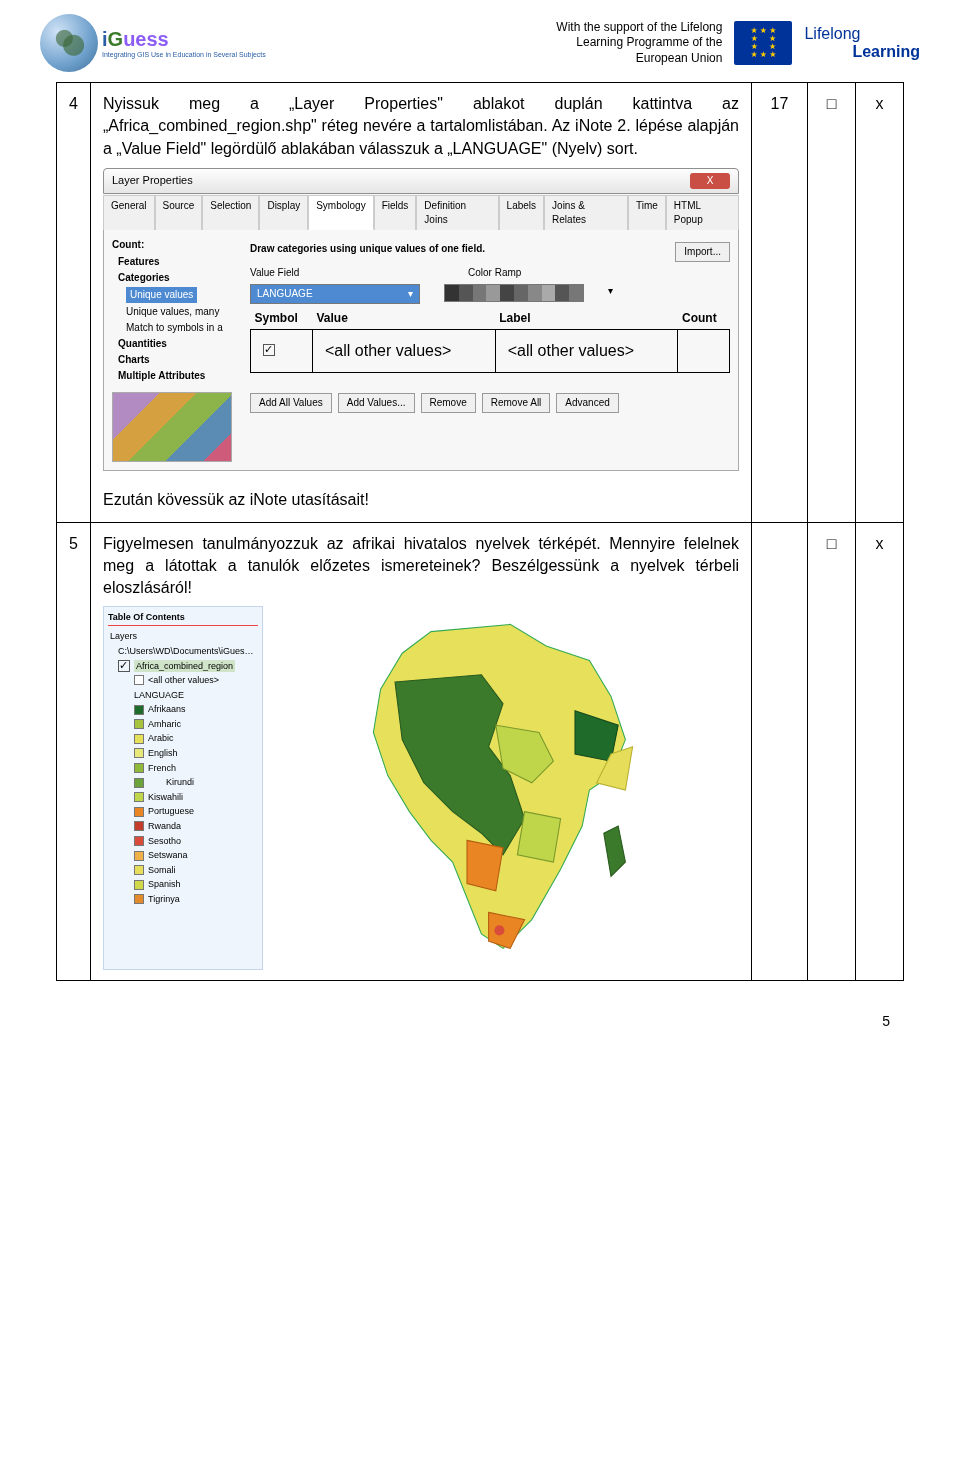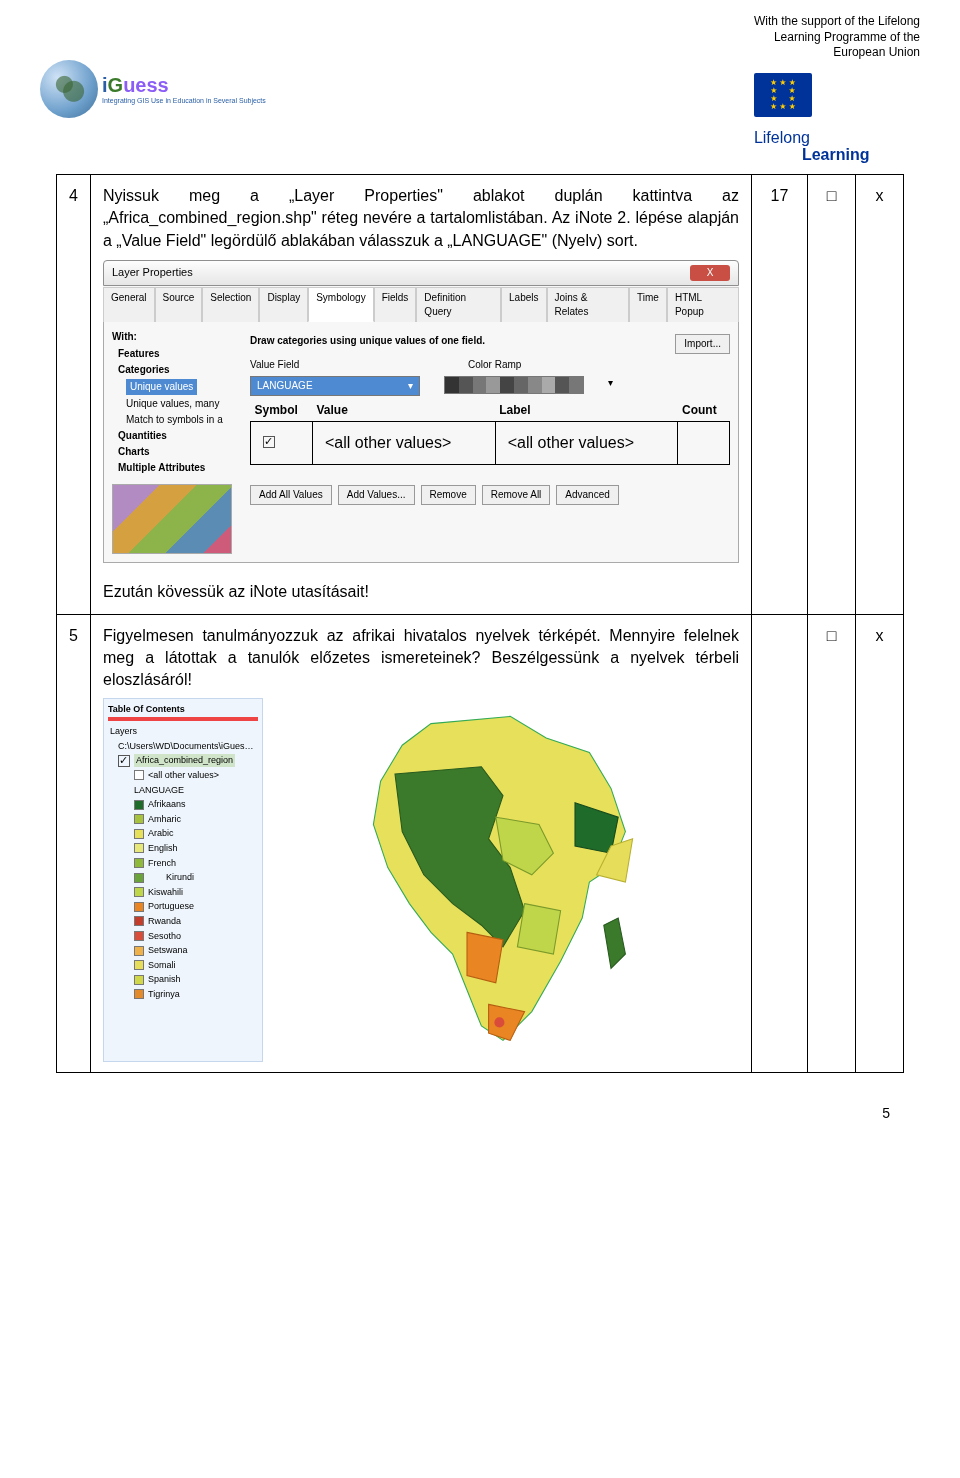--- a/index.html
+++ b/index.html
@@ -8,21 +8,21 @@
   
   .header { display: flex; justify-content: space-between; align-items: center; padding: 14px 40px 10px 40px; }
   .header-left { display: flex; align-items: center; gap: 4px; }
   .globe { width: 58px; height: 58px; border-radius: 50%; background: radial-gradient(circle at 30% 30%, #cfe2f6, #6ea0cc 60%, #3d6e99); position: relative; }
   .globe::after { content:""; position:absolute; inset:6px; border-radius:50%; background: radial-gradient(circle at 40% 40%, rgba(56,100,50,.6) 0 8px, transparent 9px), radial-gradient(circle at 60% 55%, rgba(56,100,50,.6) 0 10px, transparent 11px);}
   .iguess-text { font-size: 20px; }
   .iguess-text .i { color:#2a5fa6; font-weight:bold; }
   .iguess-text .g { color:#3a7a2a; font-weight:bold; }
   .iguess-text .rest { color:#8b5cf6; font-weight:bold; }
   .iguess-sub { font-size:7px; color:#2a5fa6; }
-  .header-right { display:flex; gap:12px;flex-direction:column; }
+  .header-right { display:flex; align-items:center; gap:12px; }
   .support-text { font-size:12px; text-align:right; line-height:1.3; }
   .eu-flag { width:58px; height:44px; background:#003399; position:relative; border-radius:2px; }
   .eu-flag::after { content:"★ ★ ★\A★     ★\A★     ★\A★ ★ ★"; white-space:pre; color:#ffcc00; font-size:8px; position:absolute; inset:0; display:flex; align-items:center; justify-content:center; text-align:center; line-height:1;}
   .lifelong { color:#003399; font-size:16px; line-height:1.1; }
   .lifelong .top{ font-weight:normal;} .lifelong .bot{ font-weight:bold;margin-left:48px;}
 
   
   .page { padding: 0 56px 20px 56px; }
   table.grid { border-collapse: collapse; width: 100%; }
   table.grid td { border: 1px solid #000; vertical-align: top; padding: 10px 12px; font-size: 16px; line-height:1.4; }
@@ -54,21 +54,21 @@
   .symtab { width:100%; border-collapse:collapse; margin-top:4px;}
   .symtab th, .symtab td { text-align:left; padding:2px 4px; font-size:12px;}
   .chk { width:12px; height:12px; border:1px solid #555; display:inline-block; position:relative;}
   .chk.on::after{content:"✓"; position:absolute; top:-3px; left:0; font-size:11px;}
   .btnrow { display:flex; gap:6px; margin-top:20px;}
   .thumb { margin-top:8px; width:120px; height:70px; border:1px solid #aaa; background: linear-gradient(135deg,#b28bc3 0 25%, #d4a040 25% 45%, #8cb44a 45% 65%, #5a8cb4 65% 85%, #cf5b7a 85% 100%);}
 
   
   .mapblock { display:flex; gap:4px; margin-top:6px;}
   .toc { width:160px; font-size:9px; border:1px solid #c4d7ec; background:#eef5fc; padding:4px;}
-  .toc .toct { font-weight:bold; padding-bottom:2px; border-bottom:4px solid #ef4444; margin-bottom:3px;}
+  .toc .toct { font-weight:bold; padding-bottom:2px; border-bottom:1px solid #ef4444; margin-bottom:3px;}
   .toc .item { display:flex; align-items:center; gap:4px; padding:1px 0 1px 10px;}
   .toc .item.l0{padding-left:2px;}
   .toc .sw { width:10px; height:10px; border:1px solid #777; flex-shrink:0;}
   .mapcanvas { flex:1; display:flex; align-items:flex-start; justify-content:center; padding-top:4px;}
   .africa { width:360px; height:360px; position:relative;}
   .africa svg { width:100%; height:100%;}
 
   .pagenum { text-align:right; padding-right:70px; margin-top:12px; font-size:14px;}
 </style>
 </head>
@@ -111,29 +111,29 @@
           <span>Layer Properties</span>
           <span class="closebtn">X</span>
         </div>
         <div class="tabs">
           <span>General</span>
           <span>Source</span>
           <span>Selection</span>
           <span>Display</span>
           <span class="active">Symbology</span>
           <span>Fields</span>
-          <span>Definition Query</span>
+          <span>Definition Joins</span>
           <span>Labels</span>
           <span>Joins &amp; Relates</span>
           <span>Time</span>
           <span>HTML Popup</span>
         </div>
         <div class="dlgbody">
           <div class="showpanel">
-            <div class="hdr">With:</div>
+            <div class="hdr">Count:</div>
             <div class="node" style="font-weight:bold">Features</div>
             <div class="node" style="font-weight:bold">Categories</div>
             <div class="node" style="padding-left:14px"><span class="sel">Unique values</span></div>
             <div class="node" style="padding-left:14px">Unique values, many</div>
             <div class="node" style="padding-left:14px">Match to symbols in a</div>
             <div class="node" style="font-weight:bold">Quantities</div>
             <div class="node" style="font-weight:bold">Charts</div>
             <div class="node" style="font-weight:bold">Multiple Attributes</div>
             <div class="thumb"></div>
           </div>

